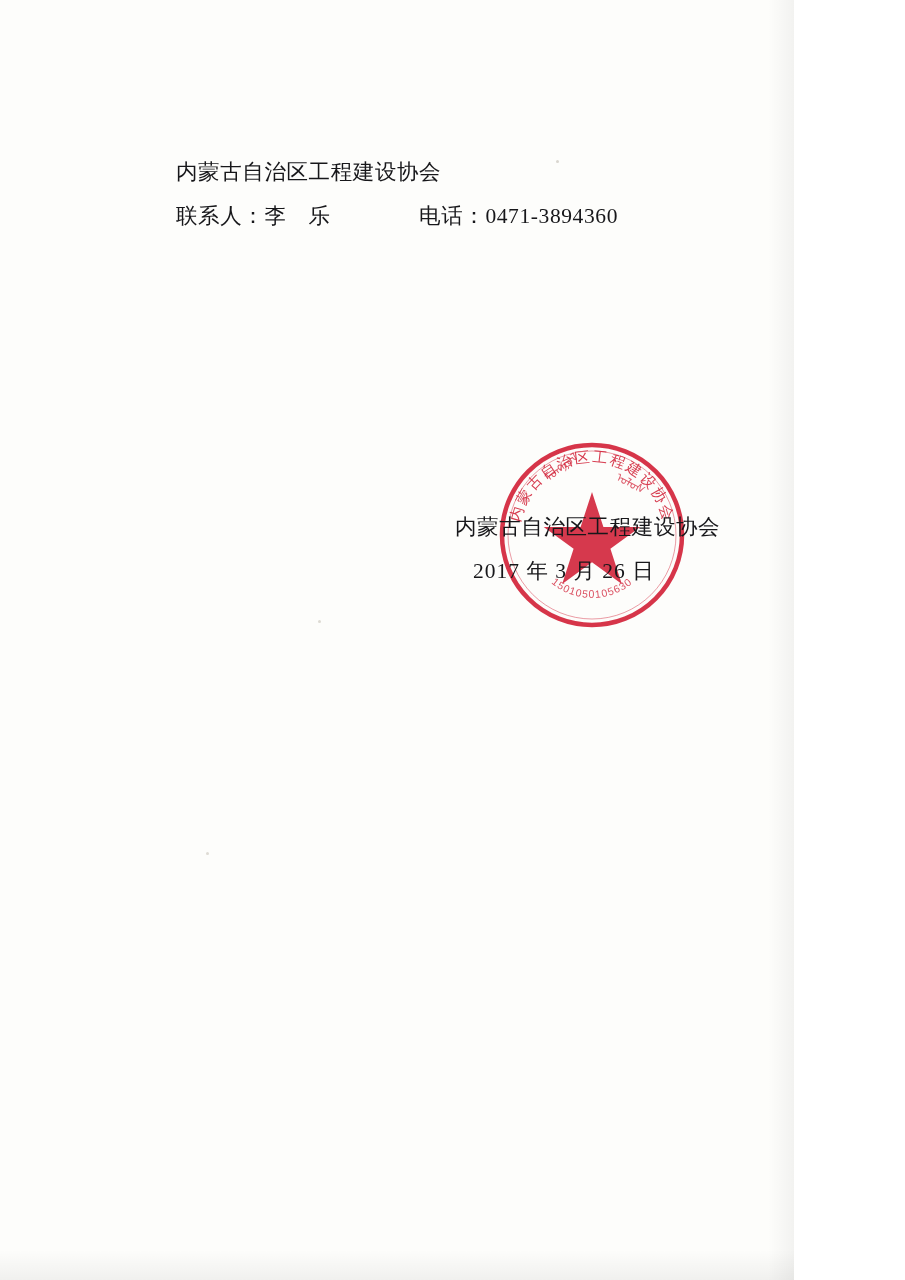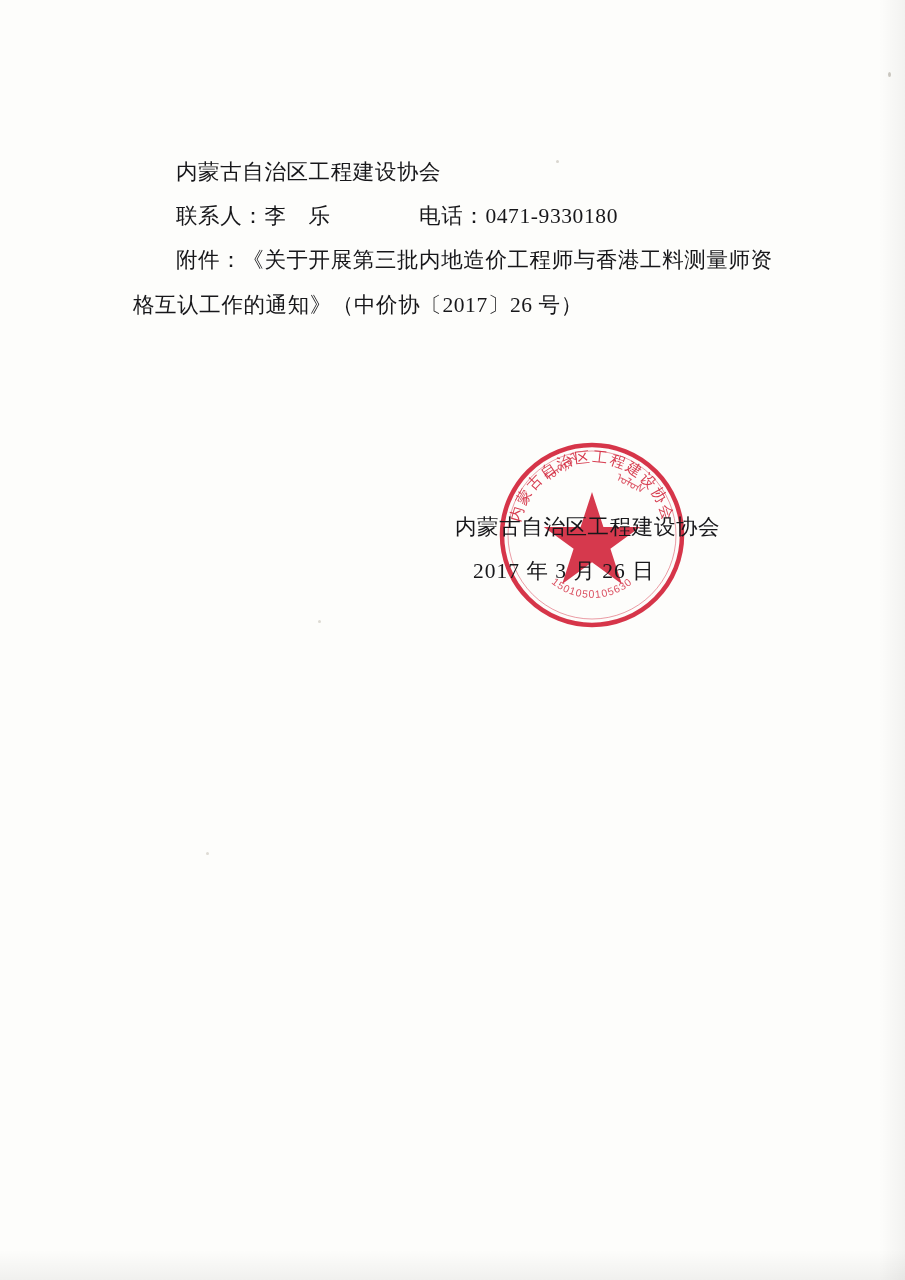--- a/index.html
+++ b/index.html
@@ -5,21 +5,21 @@
   html, body {
     margin: 0;
     padding: 0;
     background: #ffffff;
   }
   body {
     font-family: "Liberation Serif", "DejaVu Serif", serif;
   }
   .page {
     position: relative;
-    width: 905px;
+    width: 794px;
     height: 1280px;
     background: #fdfdfb;
     overflow: hidden;
   }
   
   .scan-edge-right {
     position: absolute;
     top: 0;
     right: 0;
     width: 26px;
@@ -116,22 +116,21 @@
 
   <div class="scan-edge-right"></div>
   <div class="scan-edge-bottom"></div>
   <div class="scan-speck" style="left:888px; top:72px; width:3px; height:5px;"></div>
   <div class="scan-speck" style="left:556px; top:160px; width:3px; height:3px; background:#d9d6cf;"></div>
   <div class="scan-speck" style="left:318px; top:620px; width:3px; height:3px; background:#dddad3;"></div>
   <div class="scan-speck" style="left:206px; top:852px; width:3px; height:3px; background:#dedbd4;"></div>
 
   <div class="body-text">
     <div class="line indent">内蒙古自治区工程建设协会</div>
-    <div class="line indent">联系人：李　乐　　　　电话：0471-9330180</div>
-    <div class="line wrap">附件：《关于开展第三批内地造价工程师与香港工料测量师资格互认工作的通知》（中价协〔2017〕26 号）</div>
+    <div class="line indent">联系人：李　乐　　　　电话：0471-3894360</div>
   </div>
 
   <div class="seal">
     <svg width="190" height="190" viewBox="0 0 190 190" xmlns="http://www.w3.org/2000/svg">
       <circle cx="95" cy="95" r="90" fill="none" stroke="#d2243a" stroke-width="4.5" opacity="0.92"></circle>
       <circle cx="95" cy="95" r="84" fill="none" stroke="#d2243a" stroke-width="1" opacity="0.45"></circle>
       <path d="M95 52 L106.4 87.1 L143.3 87.1 L113.4 108.8 L124.8 143.9 L95 122.2 L65.2 143.9 L76.6 108.8 L46.7 87.1 L83.6 87.1 Z" fill="#d2243a" opacity="0.9"></path>
       <defs>
         <path id="topArc" d="M 22 95 A 73 73 0 0 1 168 95"></path>
         <path id="botArc" d="M 32 95 A 63 63 0 0 0 158 95"></path>

